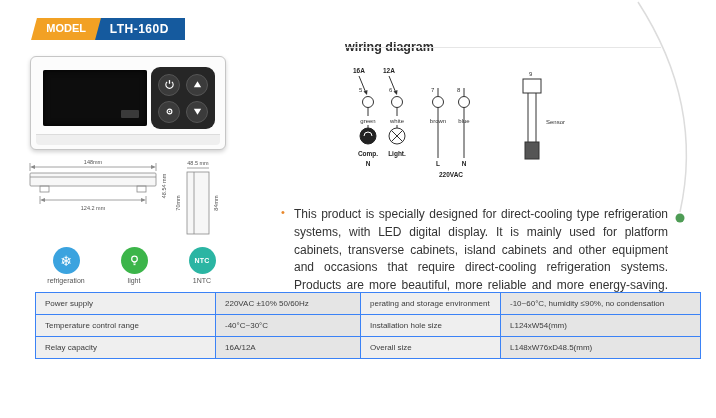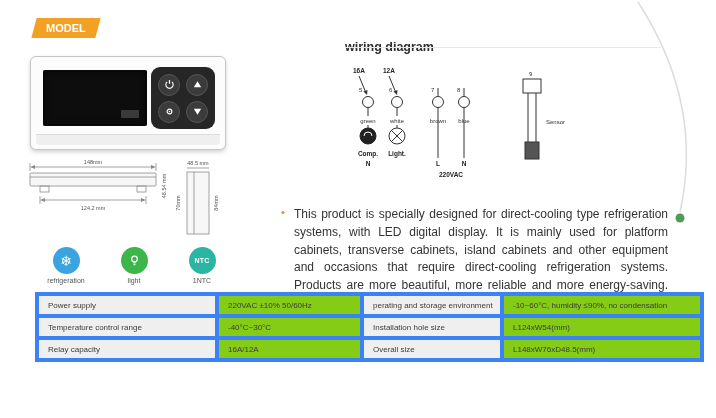--- a/index.html
+++ b/index.html
@@ -86,34 +86,35 @@
 
   
   .curve-svg { position:absolute; left:598px; top:0; }
 
   
   .spec-table {
     position:absolute; left:35px; top:292px; width:665px;
     border-collapse:collapse; table-layout:fixed;
   }
   .spec-table td {
-    border:4px solid #3b82f6; font-size:8px; color:#3c3c3c;
+    border:1px solid #3b82f6; font-size:8px; color:#3c3c3c;
     height:22px; padding:0 9px; vertical-align:middle;
     white-space:nowrap; overflow:hidden;
   }
   .spec-table td.lbl { background:#efefef; }
-  .spec-table td.val { background:#84cc16; }
+  .spec-table td.val { background:#e5e5e5; }
 </style>
 </head>
 <body>
 
 <div class="badges">
   <div class="badge-model">
     <span>MODEL</span>
   </div>
+  <div class="badge-name">LTH-160D</div>
 </div>
 
 <div class="device">
   <div class="device-display">
     <div class="display-glow"></div>
   </div>
   <div class="btn-panel">
     <div class="round-btn">
       <svg viewBox="0 0 12 12" width="11" height="11">
         <path d="M6 1.2 V5.2" stroke="#fff" stroke-width="1.4" fill="none"></path>

